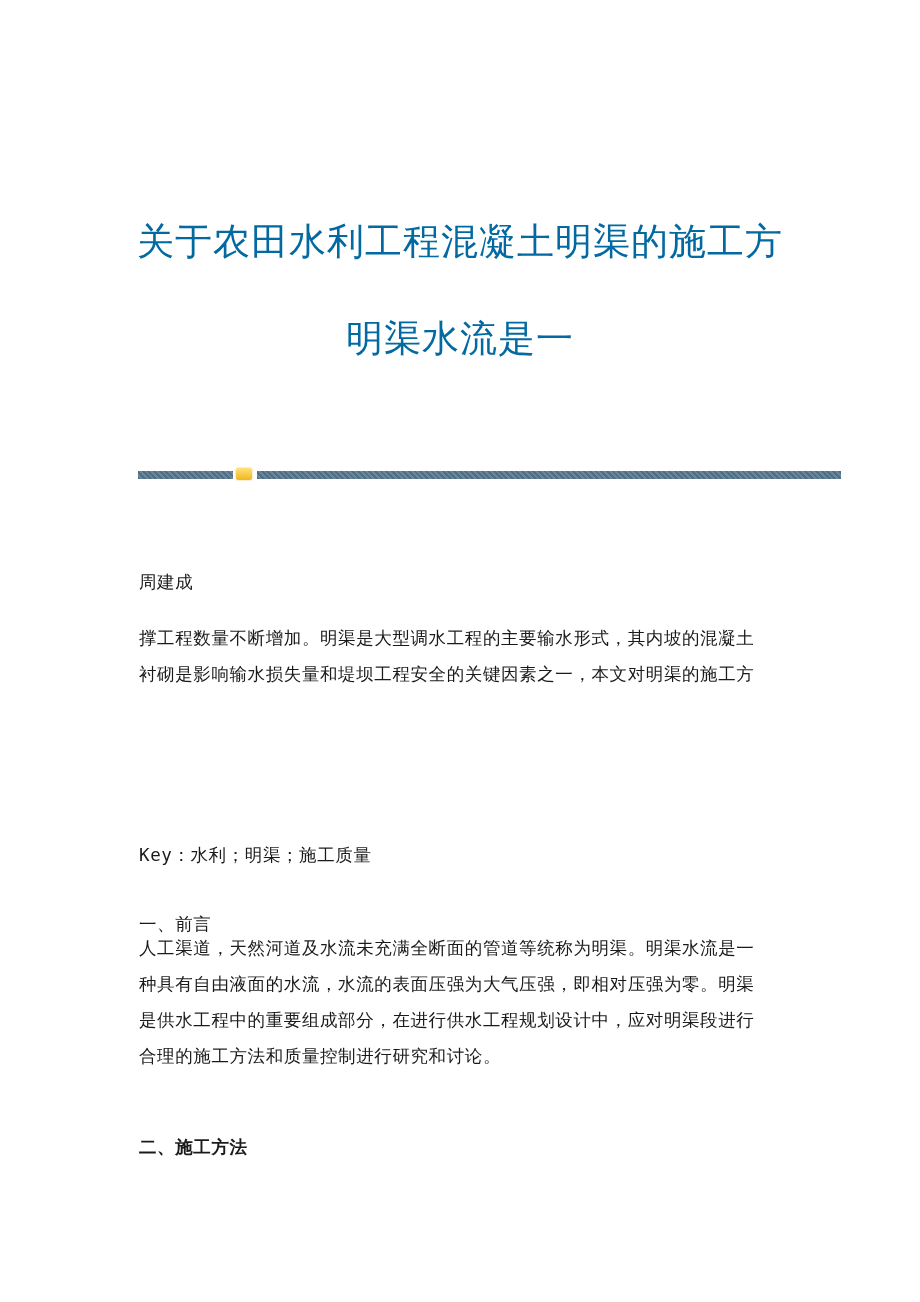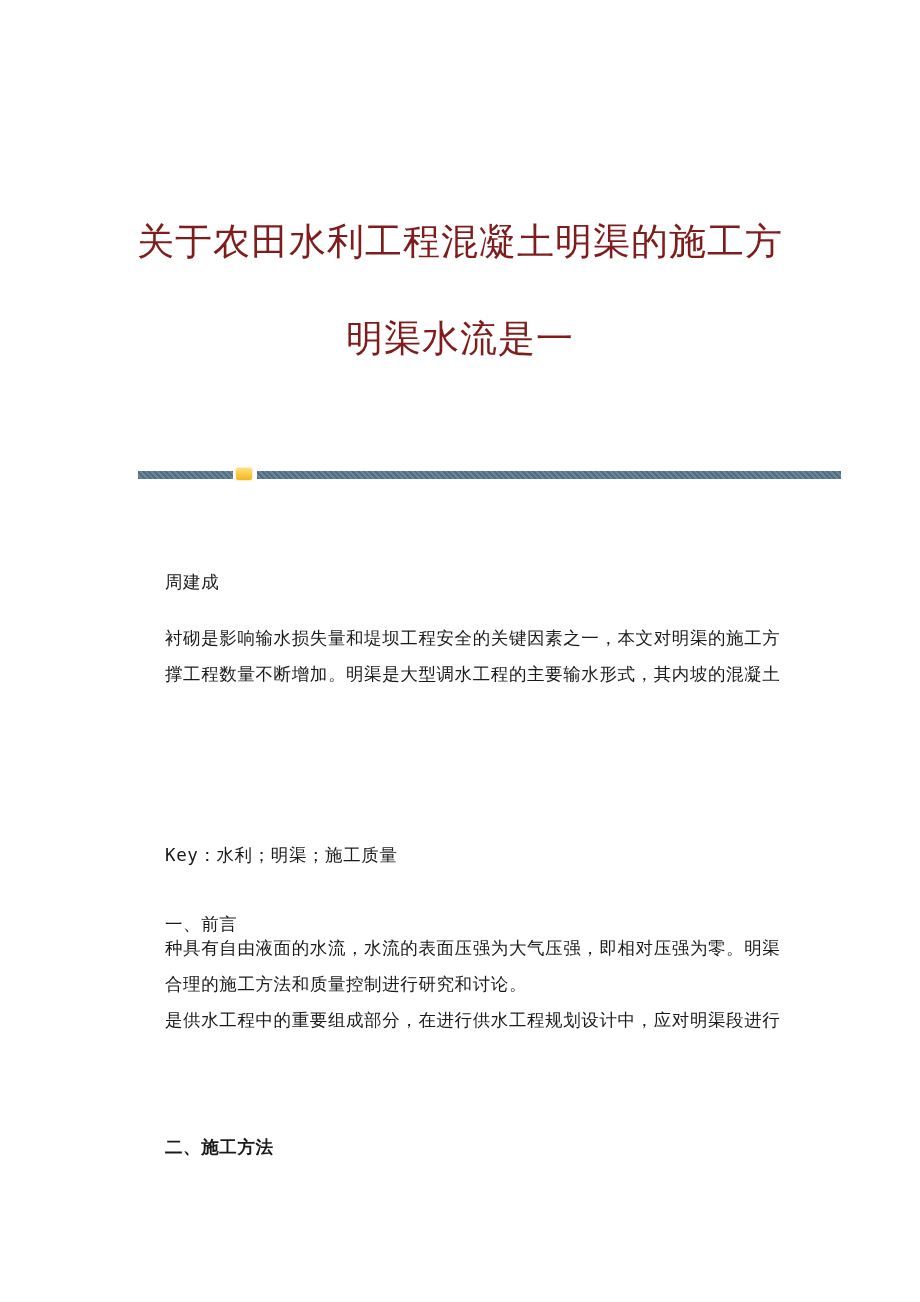--- a/index.html
+++ b/index.html
@@ -1,67 +1,68 @@
 <!DOCTYPE html>
 <html><head>
   <meta charset="utf-8">
   <style>
     html, body { margin: 0; padding: 0; background: #ffffff; }
     body { width: 920px; height: 1302px; position: relative; overflow: hidden;
            font-family: "DejaVu Sans", sans-serif; color: #111; }
     .title-line { position: absolute; left: 0; width: 920px; text-align: center;
-                  font-family: "DejaVu Serif", serif; font-size: 37px; color: #7f1d1d;
+                  font-family: "DejaVu Serif", serif; font-size: 37px; color: #0369a1;
                   letter-spacing: 1px; white-space: nowrap; }
     #t1 { top: 217px; }
     #t2 { top: 314px; }
     .divider { position: absolute; top: 471px; height: 8px; }
     .bar { background: repeating-linear-gradient(45deg, #4f6e86 0 2px, #6a869b 2px 4px);
            height: 8px; position: absolute; top: 0; }
     #bar-left { left: 138px; width: 95px; }
     #bar-right { left: 257px; width: 584px; }
     #divider-ornament { position: absolute; left: 236px; top: 468px; width: 16px; height: 12px;
            background: linear-gradient(#ffe27a, #f3b51d); border-radius: 2px;
            box-shadow: 0 0 2px #e8c060; }
     .para { position: absolute; left: 139px; width: 660px; font-size: 17.5px;
             line-height: 36px; color: #1a1a1a; letter-spacing: 0.6px;
-            font-family: "DejaVu Sans Mono", monospace; margin-left: 26px; }
+            font-family: "DejaVu Sans Mono", monospace; }
     .para .line { display: block; white-space: nowrap; height: 36px; }
   </style>
 </head>
 <body>
 
 <div>
   <div id="t1" class="title-line">关于农田水利工程混凝土明渠的施工方</div>
   <div id="t2" class="title-line">明渠水流是一</div>
 
   <div class="divider" style="left:0;width:920px;">
     <div id="bar-left" class="bar"></div>
     <div id="bar-right" class="bar"></div>
   </div>
   <div id="divider-ornament"></div>
 
   <div class="para" style="top:564px;">
     <span class="line">周建成</span>
   </div>
 
   <div class="para" style="top:620px;">
+    <span class="line">撑工程数量不断增加。明渠是大型调水工程的主要输水形式，其内坡的混凝土</span>
     <span class="line">衬砌是影响输水损失量和堤坝工程安全的关键因素之一，本文对明渠的施工方</span>
-    <span class="line">撑工程数量不断增加。明渠是大型调水工程的主要输水形式，其内坡的混凝土</span>
   </div>
 
   <div class="para" style="top:837px;">
     <span class="line">Key：水利；明渠；施工质量</span>
   </div>
 
   <div class="para" style="top:906px;">
     <span class="line">一、前言</span>
   </div>
 
   <div class="para" style="top:930px;">
+    <span class="line">人工渠道，天然河道及水流未充满全断面的管道等统称为明渠。明渠水流是一</span>
     <span class="line">种具有自由液面的水流，水流的表面压强为大气压强，即相对压强为零。明渠</span>
+    <span class="line">是供水工程中的重要组成部分，在进行供水工程规划设计中，应对明渠段进行</span>
     <span class="line">合理的施工方法和质量控制进行研究和讨论。</span>
-    <span class="line">是供水工程中的重要组成部分，在进行供水工程规划设计中，应对明渠段进行</span>
   </div>
 
   <div class="para" style="top:1129px;font-weight:bold;">
     <span class="line">二、施工方法</span>
   </div>
 </div>
 
 </body></html>

